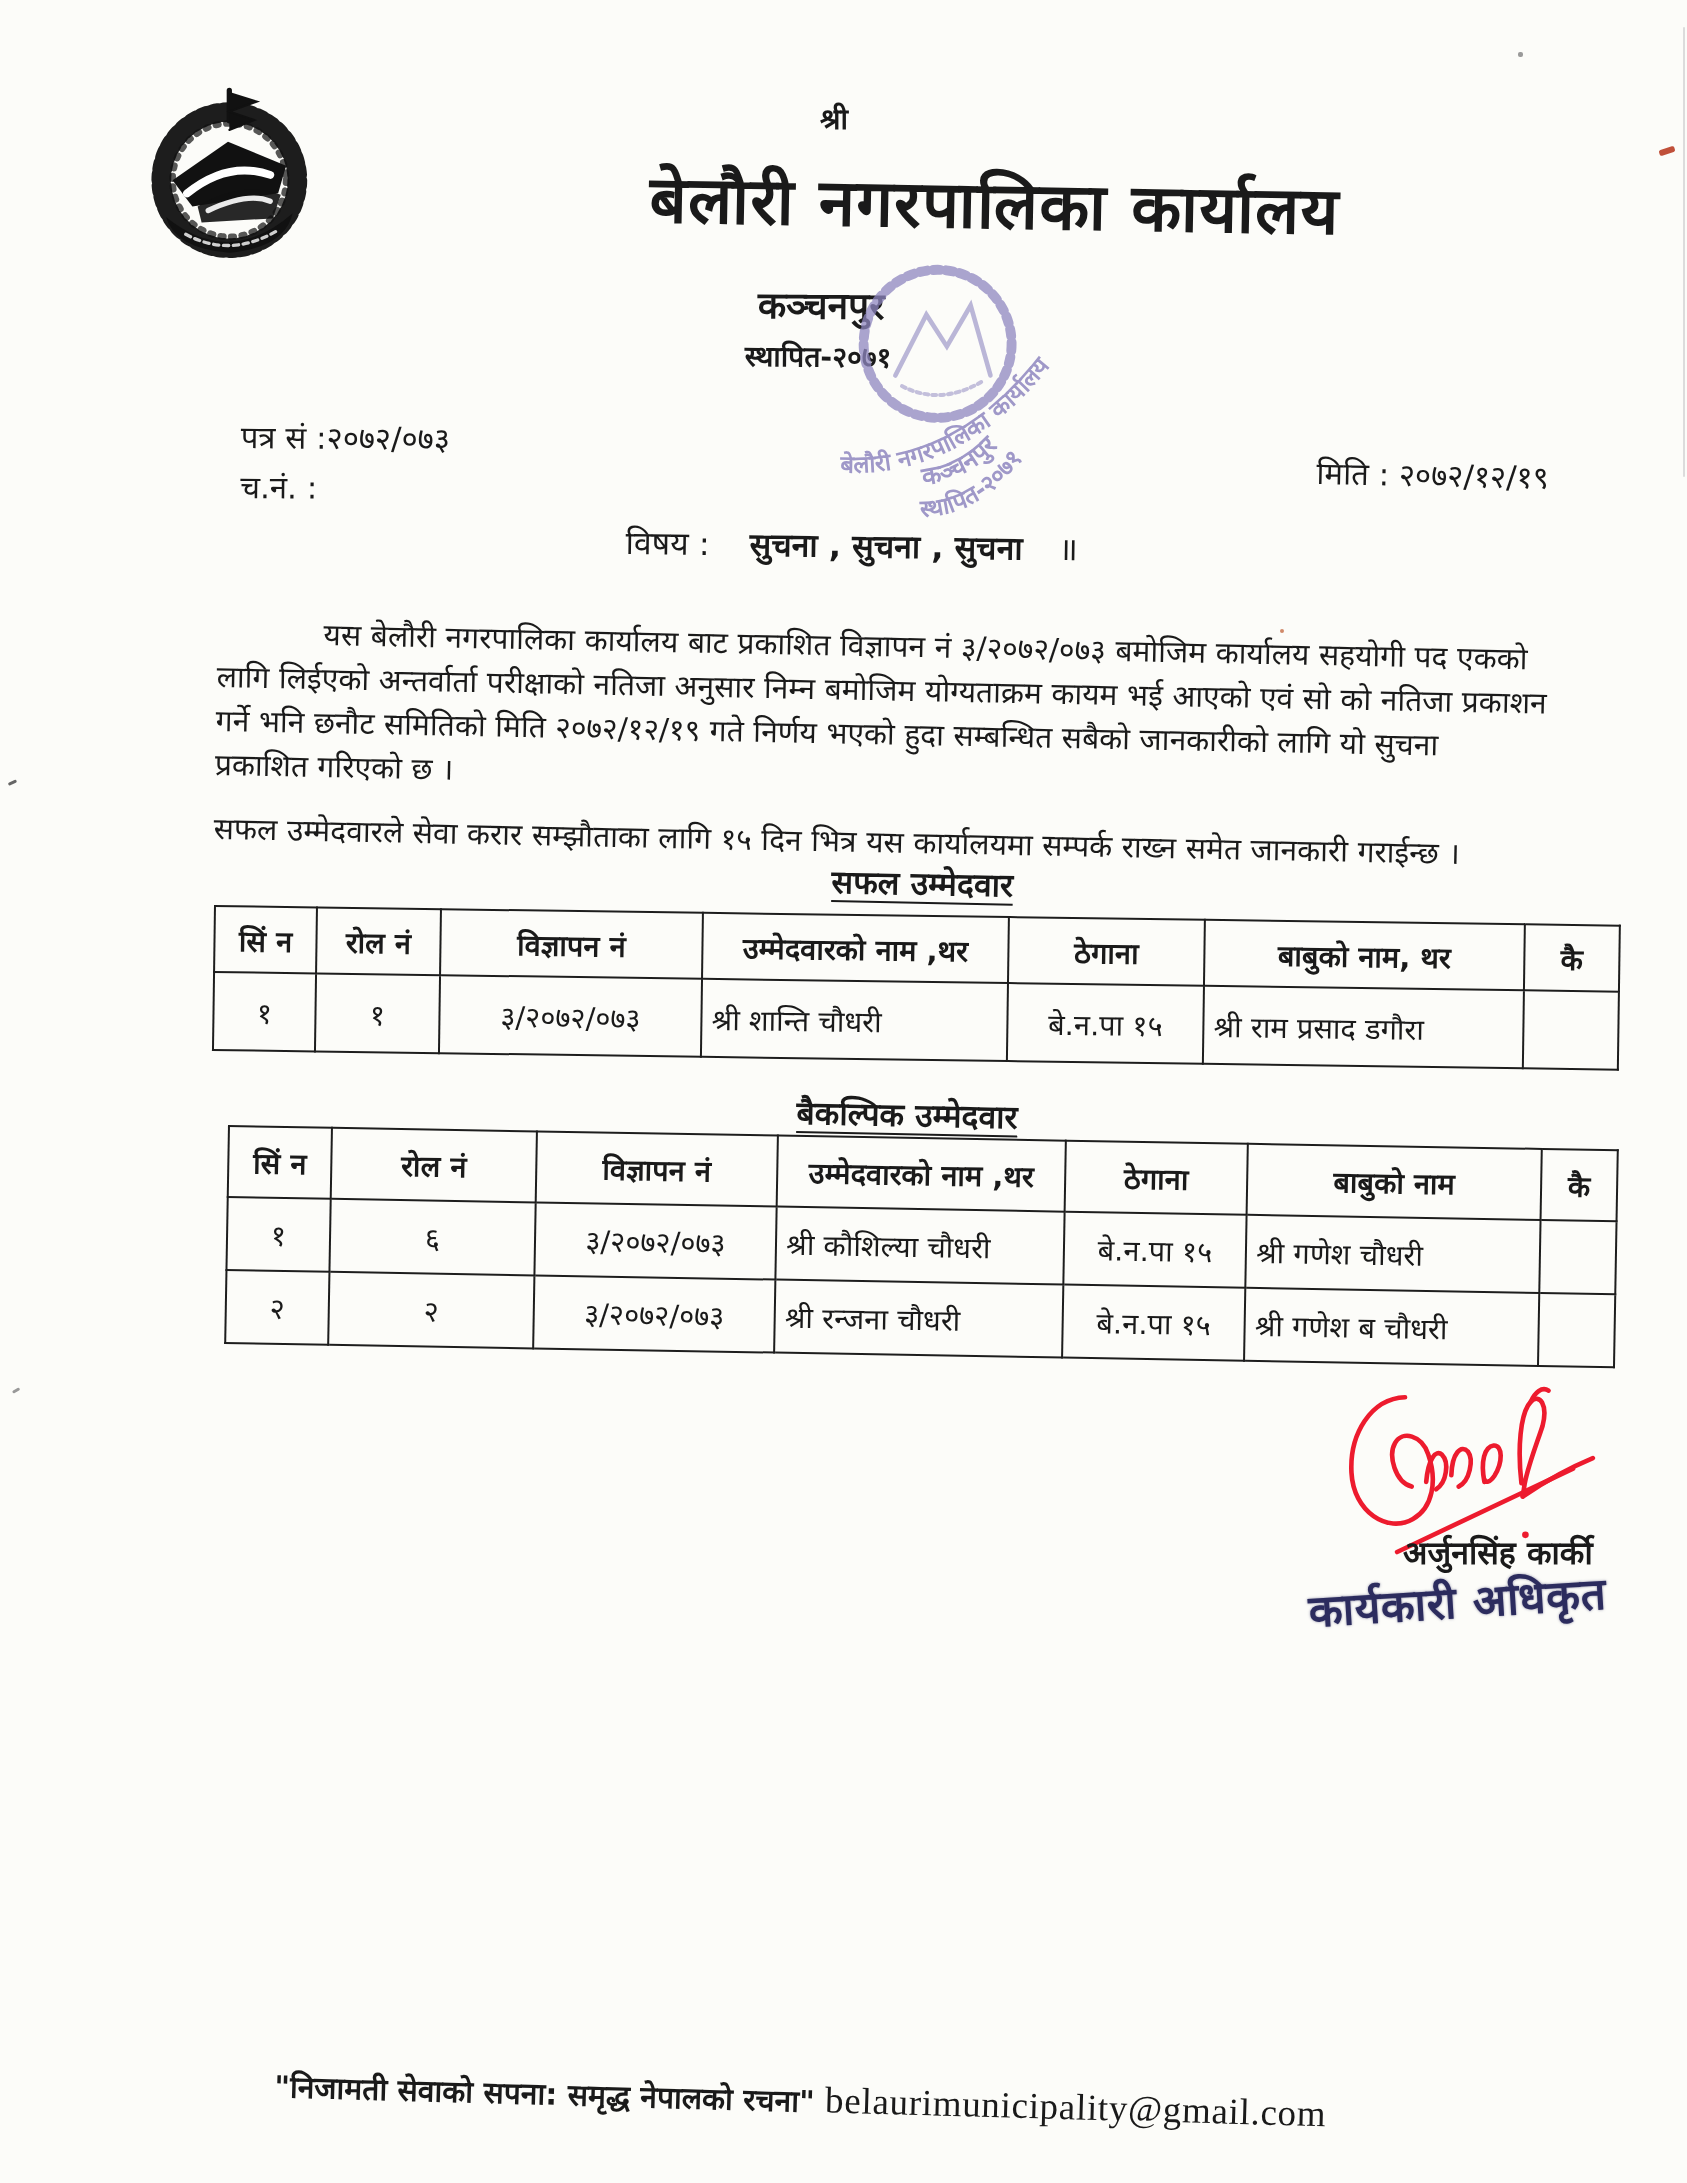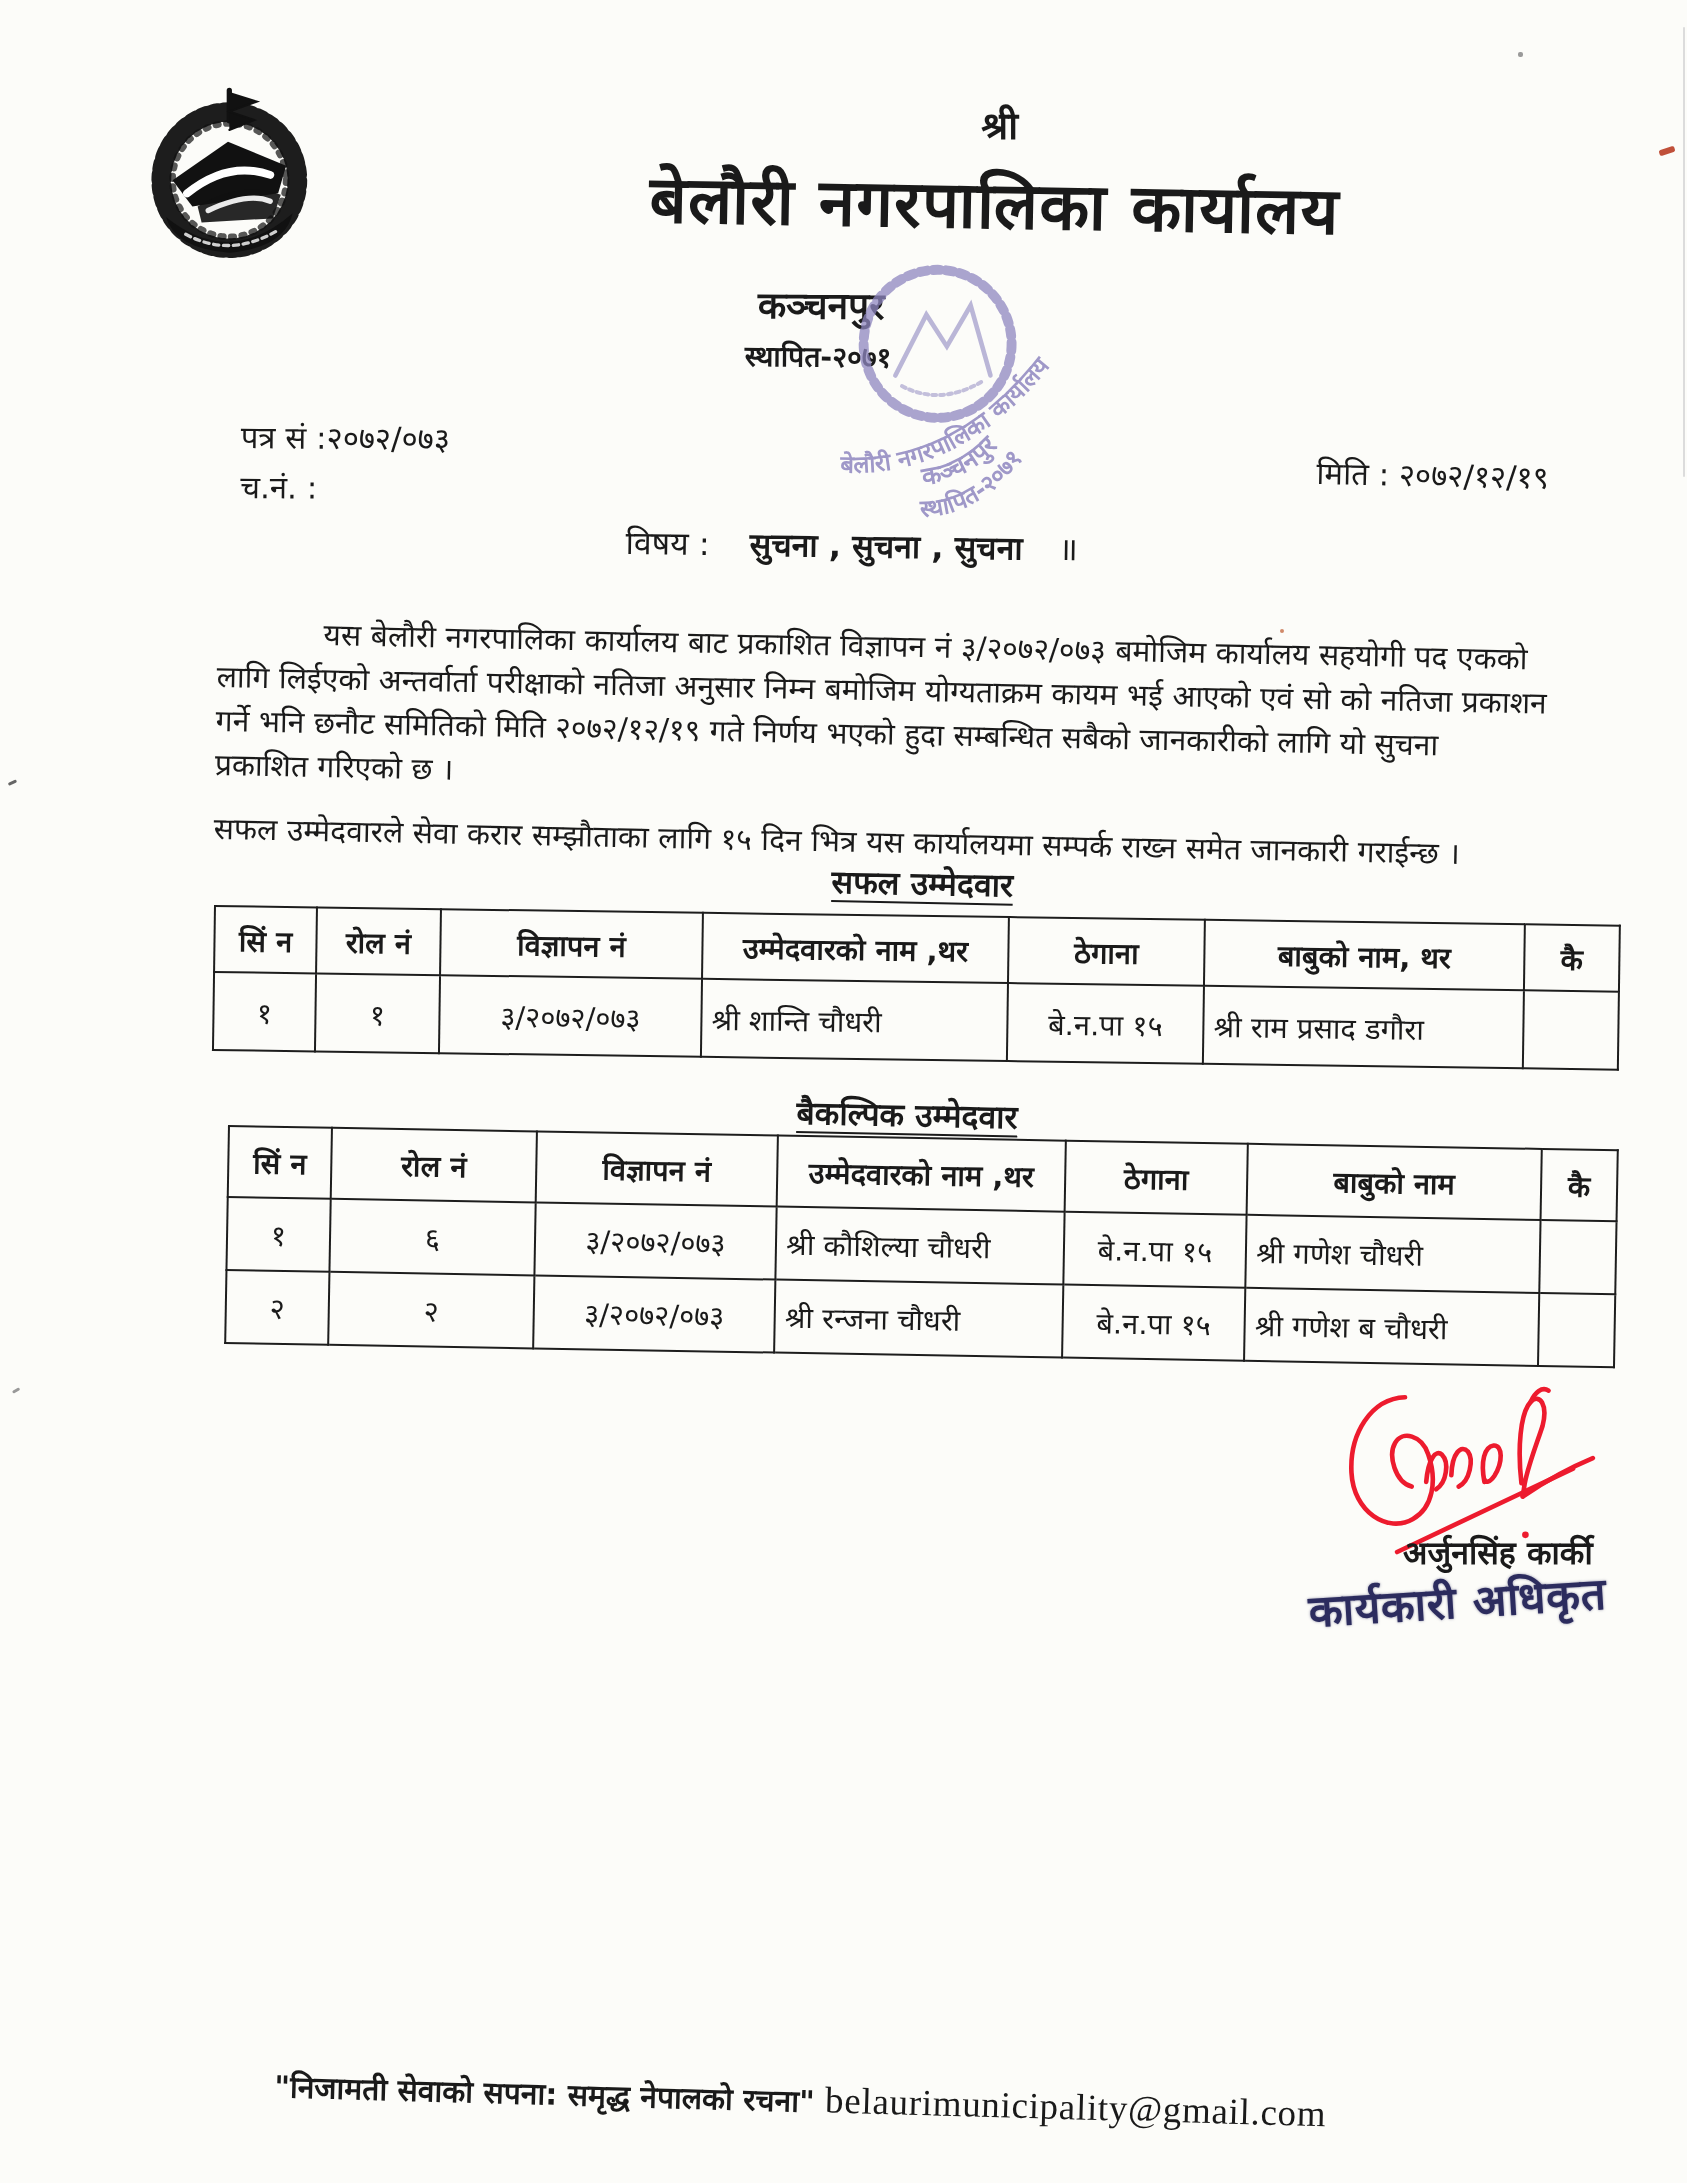--- a/index.html
+++ b/index.html
@@ -10,21 +10,21 @@
   }
   .abs{position:absolute;}
   .dev{font-family:"DejaVu Sans",sans-serif;}
   
   .r05{transform:rotate(.5deg);transform-origin:left top;}
   .r08{transform:rotate(.8deg);transform-origin:left top;}
   .r10{transform:rotate(1deg);transform-origin:left top;}
   .r12{transform:rotate(1.15deg);transform-origin:left top;}
   .r16{transform:rotate(1.6deg);transform-origin:left top;}
 
-  .shree{left:820px;top:98px;width:198px;text-align:right;font-size:38px;font-weight:700;}
+  .shree{left:820px;top:98px;width:198px;text-align:left;font-size:29px;font-weight:700;}
   .office-title{left:539px;top:151px;width:913px;text-align:center;font-size:65px;font-weight:700;letter-spacing:1.3px;white-space:nowrap;}
   .district{left:758px;top:278px;font-size:37px;font-weight:700;}
   .established{left:745px;top:336px;font-size:28.4px;font-weight:700;}
 
   .meta-left{left:241px;top:412px;font-size:31px;line-height:50px;}
   .date-line{left:1317px;top:451px;font-size:31px;white-space:nowrap;}
   .subject-line{left:626px;top:520px;font-size:32px;white-space:nowrap;}
   .subject-line .val{font-weight:600;margin-left:40px;}
   .subject-line .dd{margin-left:36px;}
 

